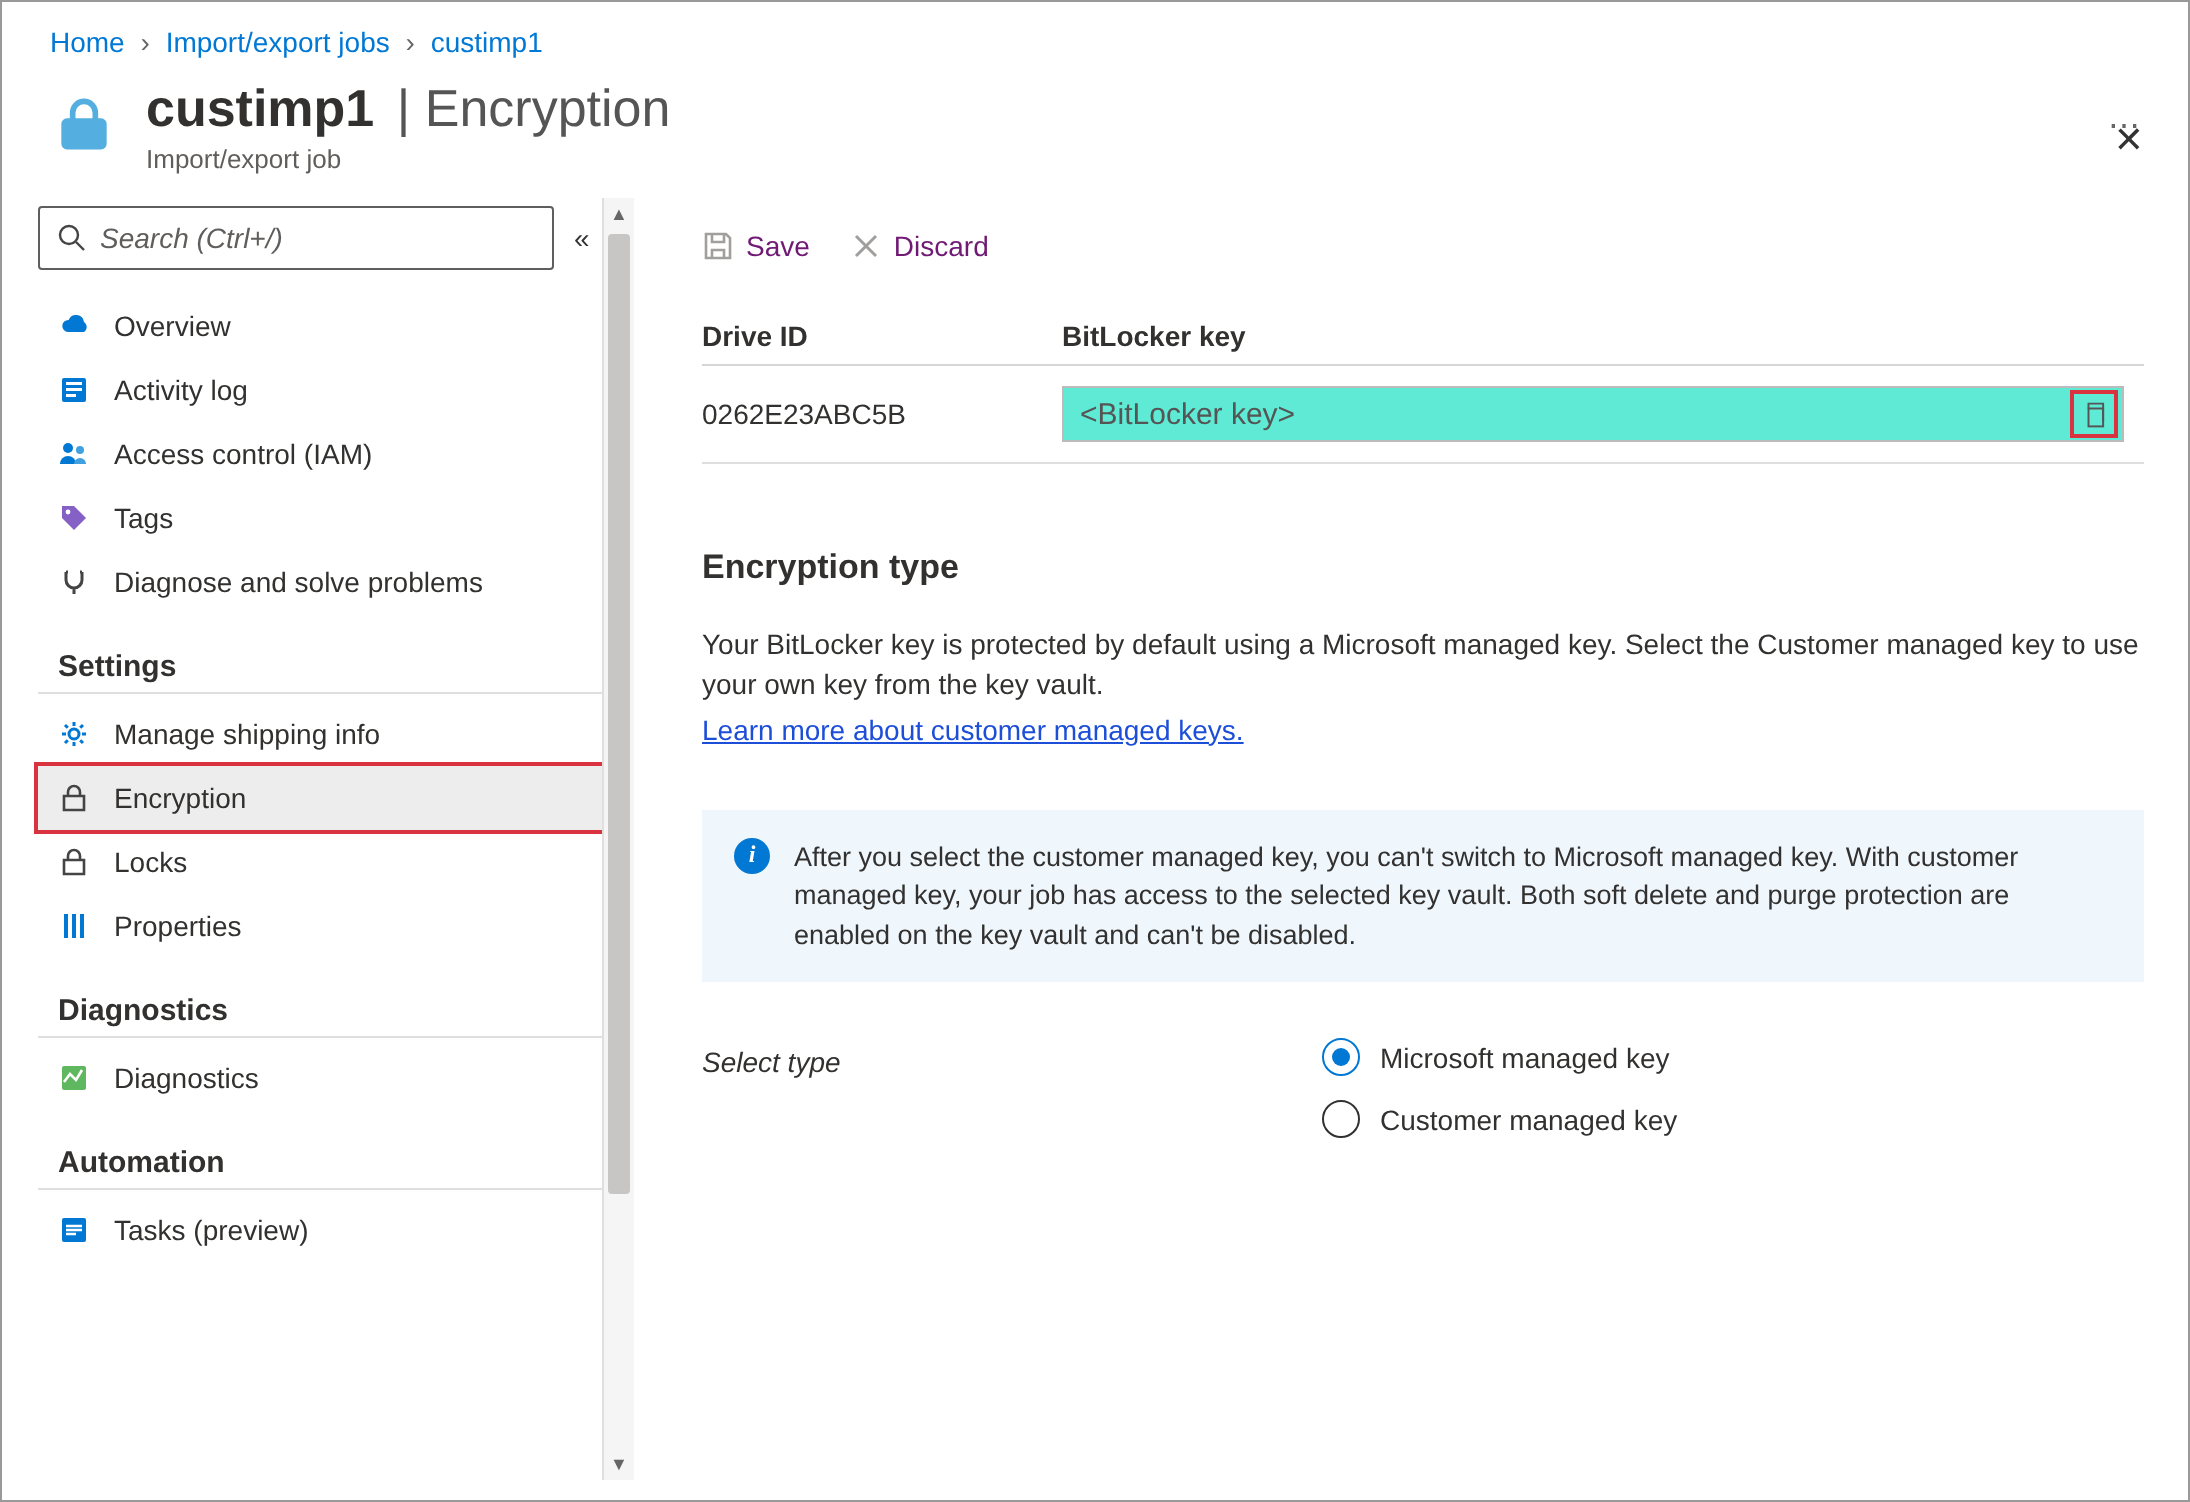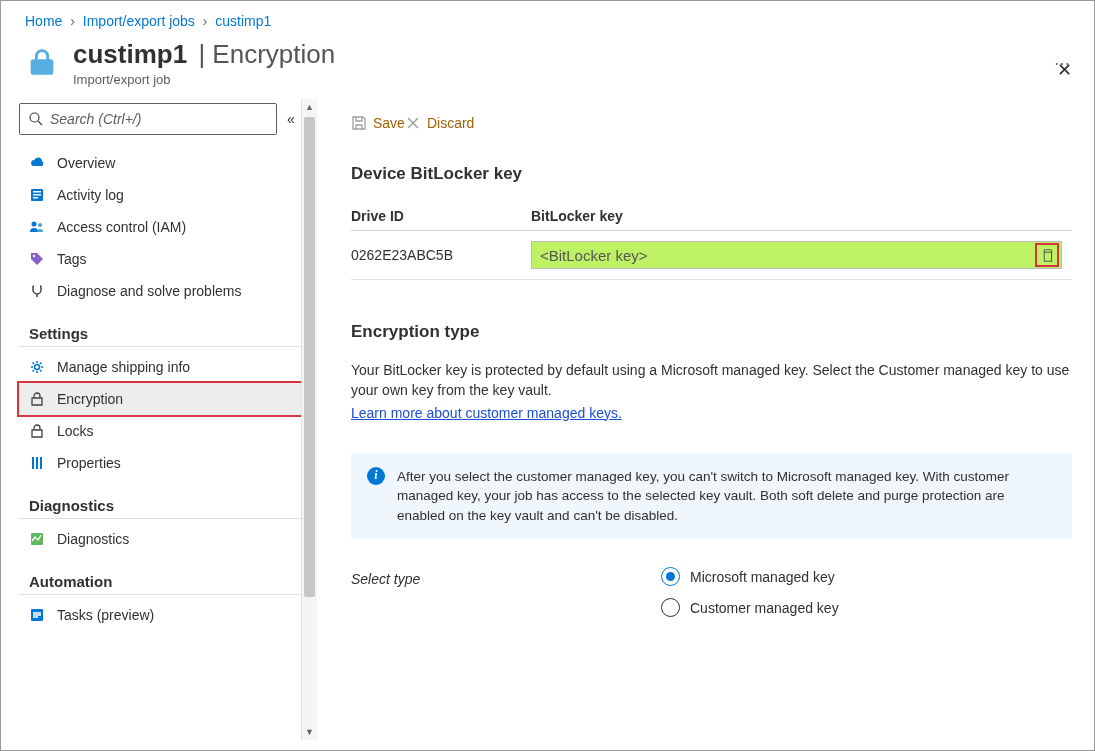--- a/index.html
+++ b/index.html
@@ -24,27 +24,27 @@
     .collapse-chevron { color: #333; font-size: 14px; cursor: pointer; }
     .nav-item { display: flex; align-items: center; gap: 12px; padding: 8px 10px; font-size: 14px; cursor: pointer; }
     .nav-item.selected { background: #ededed; border: 2px solid #d9333f; margin: -2px; }
     .nav-section { font-size: 15px; font-weight: 600; color: #323130; padding: 18px 10px 4px; border-bottom: 1px solid #e1dfdd; margin-bottom: 4px; }
     .icon { width: 16px; height: 16px; flex-shrink: 0; display: inline-flex; align-items: center; justify-content: center; }
     .scrollbar-track { width: 16px; background: #f5f5f5; border-left: 1px solid #e1dfdd; position: relative; }
     .scrollbar-thumb { position: absolute; left: 2px; right: 2px; top: 18px; height: 480px; background: #c8c6c4; border-radius: 2px; }
     .scroll-arrow { position: absolute; left: 0; right: 0; height: 16px; display: flex; align-items: center; justify-content: center; font-size: 9px; color: #666; }
     .scroll-arrow.up { top: 0; } .scroll-arrow.down { bottom: 0; }
     .main { flex: 1; padding: 16px 22px 16px 34px; overflow: hidden; }
-    .toolbar { display: flex; color: #a16207; font-size: 14px; margin-bottom: 33px; }
+    .toolbar { display: flex; gap: 20px; color: #701a75; font-size: 14px; margin-bottom: 23px; }
     .toolbar .cmd { display: flex; align-items: center; gap: 6px; }
     .section-h { font-size: 17px; font-weight: 600; margin-bottom: 18px; }
     .tbl { width: 100%; border-collapse: collapse; }
     .tbl th { text-align: left; font-weight: 600; font-size: 14px; padding: 6px 10px 6px 0; border-bottom: 1px solid #d6d6d6; }
     .tbl td { padding: 10px 10px 10px 0; font-size: 14px; border-bottom: 1px solid #e1dfdd; vertical-align: middle; }
-    .bitlocker-cell { background: #bef264; border: 1px solid #bbb; height: 28px; display: flex; align-items: center; justify-content: space-between; padding: 0 2px 0 8px; color: #555; font-size: 15px; }
+    .bitlocker-cell { background: #5eead4; border: 1px solid #bbb; height: 28px; display: flex; align-items: center; justify-content: space-between; padding: 0 2px 0 8px; color: #555; font-size: 15px; }
     .copy-btn { width: 24px; height: 24px; border: 2px solid #d9333f; display: flex; align-items: center; justify-content: center; cursor: pointer; }
     .desc { font-size: 14px; color: #323130; line-height: 1.45; margin-bottom: 4px; }
     .learn-link { color: #1d4ed8; font-size: 14px; }
     .info-box { background: #eff6fc; display: flex; gap: 12px; padding: 14px 16px; margin: 32px 0 28px; font-size: 13.5px; line-height: 1.45; }
     .info-icon { width: 18px; height: 18px; background: #0078d4; border-radius: 50%; color: #fff; font-weight: 700; font-size: 12px; display: flex; align-items: center; justify-content: center; flex-shrink: 0; font-style: italic; font-family: Georgia, serif; }
     .field-row { display: flex; align-items: flex-start; }
     .field-label { width: 310px; font-size: 14px; padding-top: 4px; font-style: italic; }
     .radio-group { display: flex; flex-direction: column; gap: 12px; }
     .radio-item { display: flex; align-items: center; gap: 10px; font-size: 14px; }
     .radio { width: 19px; height: 19px; border: 1px solid #323130; border-radius: 50%; display: flex; align-items: center; justify-content: center; }
@@ -191,21 +191,20 @@
       </div>
       <div class="cmd">
         <svg class="icon" viewBox="0 0 16 16">
             <line x1="3" y1="3" x2="13" y2="13" stroke="#a19f9d" stroke-width="1.5"></line>
             <line x1="13" y1="3" x2="3" y2="13" stroke="#a19f9d" stroke-width="1.5"></line>
           </svg>
         <span>Discard</span>
       </div>
     </div>
 
-    <div class="section-h">Device BitLocker key</div>
     <table class="tbl">
       <tbody>
           <tr>
         <th style="width:180px">Drive ID</th>
         <th>BitLocker key</th>
       </tr>
       <tr>
         <td>0262E23ABC5B</td>
         <td>
           <div class="bitlocker-cell">

